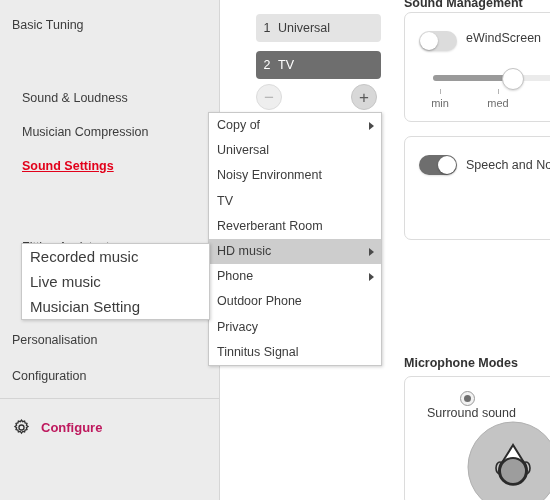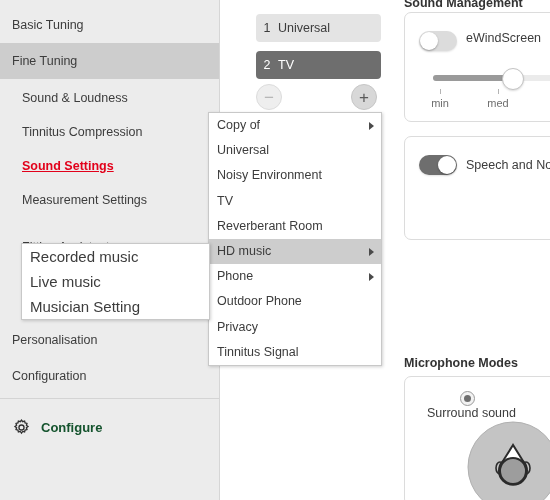--- a/index.html
+++ b/index.html
@@ -26,21 +26,21 @@
   .nav-row.active-group{background:#cdcdcd;}
   .nav-row.sub{padding-left:22px;}
   .nav-row.red{color:#e2001a;font-weight:bold;}
   .nav-divider{
     position:absolute;left:0;right:0;height:1px;background:#d4d4d4;
   }
   #configure-row{
     position:absolute;left:0;top:406px;width:219px;height:42px;
     display:flex;align-items:center;padding-left:12px;box-sizing:border-box;
   }
-  #configure-row .label{font-weight:bold;font-size:13px;color:#14532d;margin-left:10px;}
+  #configure-row .label{font-weight:bold;font-size:13px;color:#be185d;margin-left:10px;}
 
   
   #program-col{position:absolute;left:256px;top:0;width:125px;}
   .prog-chip{
     width:125px;height:28px;border-radius:4px;box-sizing:border-box;
     display:flex;align-items:center;font-size:12.5px;
   }
   .prog-chip .num{width:22px;text-align:center;}
   .prog-chip.normal{background:#e4e4e4;color:#3c3c3c;}
   .prog-chip.selected{background:#6e6e6e;color:#ffffff;}
@@ -126,39 +126,33 @@
 <body>
 
 <div id="sidebar">
 
   <div class="nav-row top-cut"></div>
 
   <div class="nav-row group" style="position:absolute;left:0;top:7px;width:219px;">
     <span>Basic Tuning</span>
   </div>
 
-  <div class="nav-row active-group" style="position:absolute;left:0;top:43px;width:219px;">
-    <span>Fine Tuning</span>
-  </div>
 
   <div class="nav-row sub" style="position:absolute;left:0;top:80px;width:219px;">
     <span>Sound &amp; Loudness</span>
   </div>
 
   <div class="nav-row sub" style="position:absolute;left:0;top:114px;width:219px;">
-    <span>Tinnitus Compression</span>
+    <span>Musician Compression</span>
   </div>
 
   <div class="nav-row sub red" style="position:absolute;left:0;top:148px;width:219px;text-decoration:underline;">
     <span>Sound Settings</span>
   </div>
 
-  <div class="nav-row sub" style="position:absolute;left:0;top:182px;width:219px;">
-    <span>Measurement Settings</span>
-  </div>
 
   <div class="nav-row sub" style="position:absolute;left:0;top:234px;width:219px;height:26px;line-height:26px;">
     <span>Fitting Assistant</span>
   </div>
 
   <div class="nav-row sub" style="position:absolute;left:0;top:258px;width:219px;">
     <span>Program Manager</span>
   </div>
 
   <div class="nav-row sub" style="position:absolute;left:0;top:290px;width:219px;">

